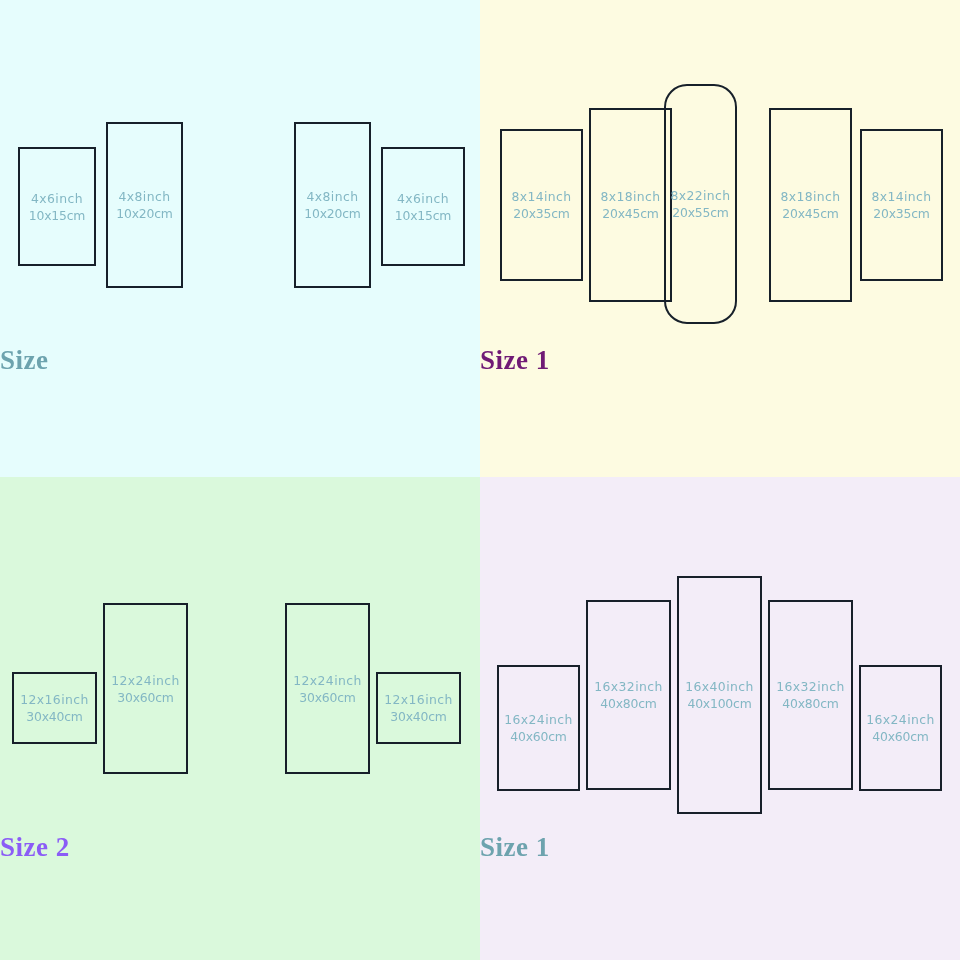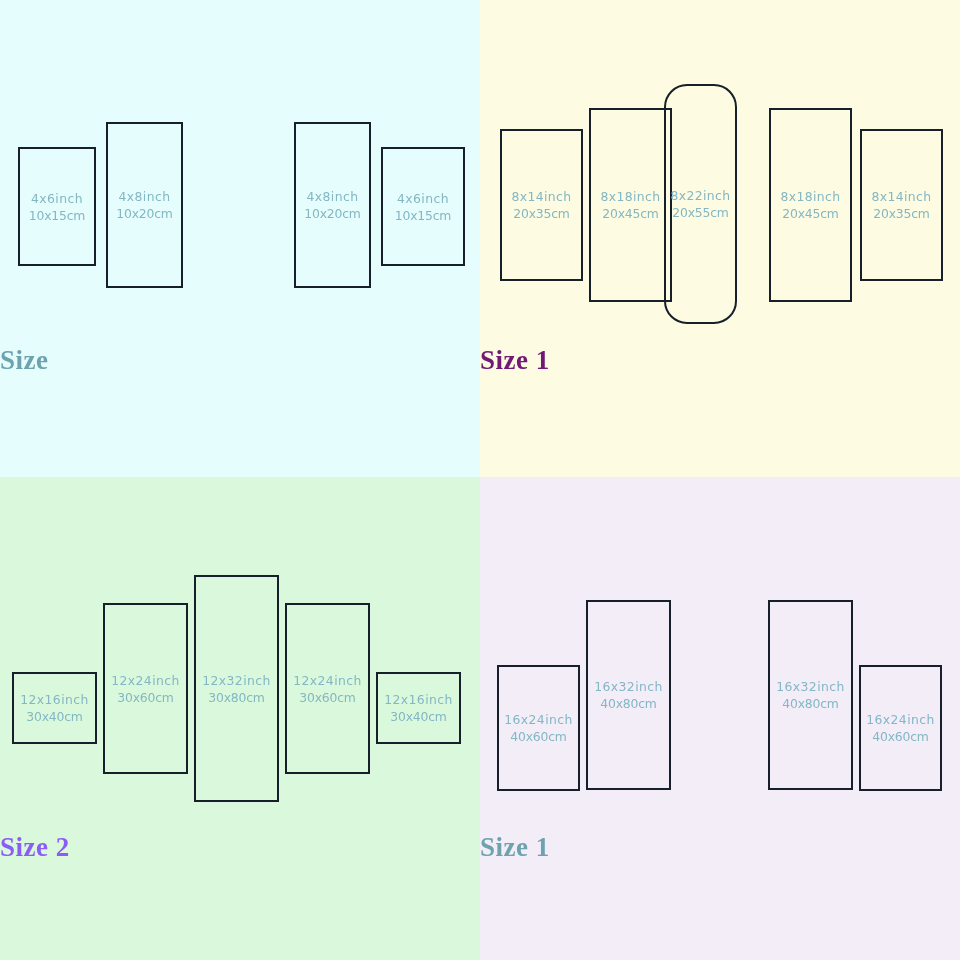--- a/index.html
+++ b/index.html
@@ -158,26 +158,20 @@
           <span class="ln1">12x16inch</span>
           <span class="ln2">30x40cm</span>
         </div>
       </div>
       <div class="panel" style="left: 103px; top: 126px; width: 85px; height: 171px; border-color: rgb(23, 32, 42);">
         <div class="panel-label" style="color: rgb(131, 183, 196);">
           <span class="ln1">12x24inch</span>
           <span class="ln2">30x60cm</span>
         </div>
       </div>
-      <div class="panel" style="left: 194px; top: 98px; width: 85px; height: 227px; border-color: rgb(23, 32, 42);">
-        <div class="panel-label" style="color: rgb(131, 183, 196);">
-          <span class="ln1">12x32inch</span>
-          <span class="ln2">30x80cm</span>
-        </div>
-      </div>
       <div class="panel" style="left: 285px; top: 126px; width: 85px; height: 171px; border-color: rgb(23, 32, 42);">
         <div class="panel-label" style="color: rgb(131, 183, 196);">
           <span class="ln1">12x24inch</span>
           <span class="ln2">30x60cm</span>
         </div>
       </div>
       <div class="panel" style="left: 376px; top: 195px; width: 85px; height: 72px; border-color: rgb(23, 32, 42);">
         <div class="panel-label" style="color: rgb(131, 183, 196);">
           <span class="ln1">12x16inch</span>
           <span class="ln2">30x40cm</span>
@@ -194,20 +188,26 @@
           <span class="ln1">16x24inch</span>
           <span class="ln2">40x60cm</span>
         </div>
       </div>
       <div class="panel" style="left: 106px; top: 123px; width: 85px; height: 190px; border-color: rgb(23, 32, 42);">
         <div class="panel-label" style="color: rgb(131, 183, 196);">
           <span class="ln1">16x32inch</span>
           <span class="ln2">40x80cm</span>
         </div>
       </div>
+      <div class="panel" style="left: 197px; top: 99px; width: 85px; height: 238px; border-color: rgb(23, 32, 42);">
+        <div class="panel-label" style="color: rgb(131, 183, 196);">
+          <span class="ln1">16x40inch</span>
+          <span class="ln2">40x100cm</span>
+        </div>
+      </div>
       <div class="panel" style="left: 288px; top: 123px; width: 85px; height: 190px; border-color: rgb(23, 32, 42);">
         <div class="panel-label" style="color: rgb(131, 183, 196);">
           <span class="ln1">16x32inch</span>
           <span class="ln2">40x80cm</span>
         </div>
       </div>
       <div class="panel" style="left: 379px; top: 188px; width: 83px; height: 126px; border-color: rgb(23, 32, 42);">
         <div class="panel-label" style="color: rgb(131, 183, 196);">
           <span class="ln1">16x24inch</span>
           <span class="ln2">40x60cm</span>

